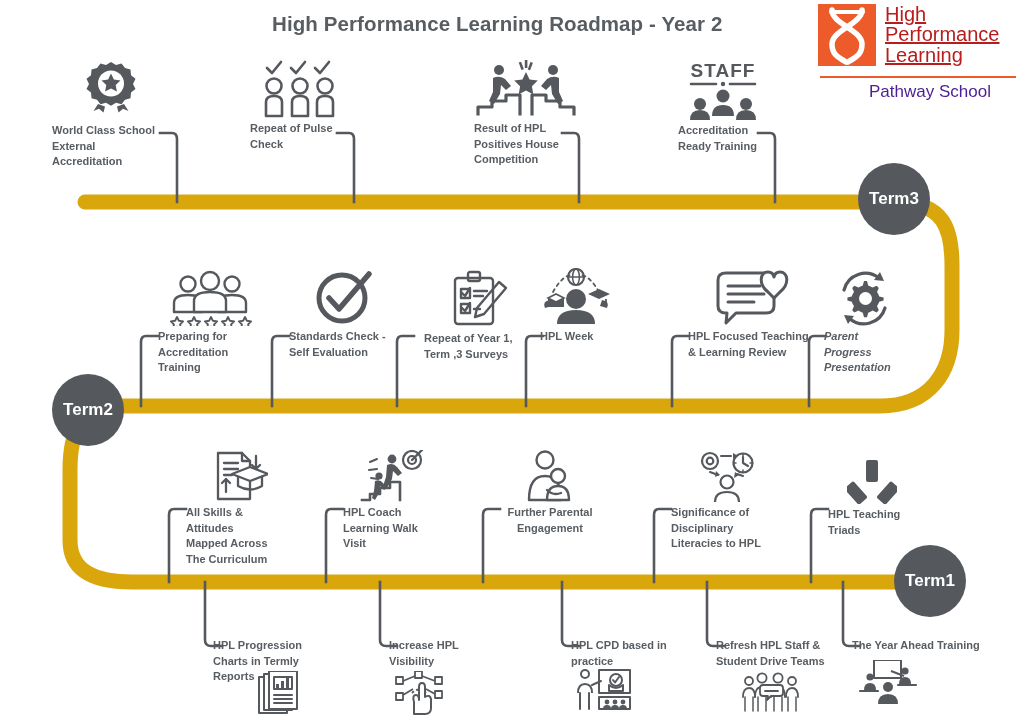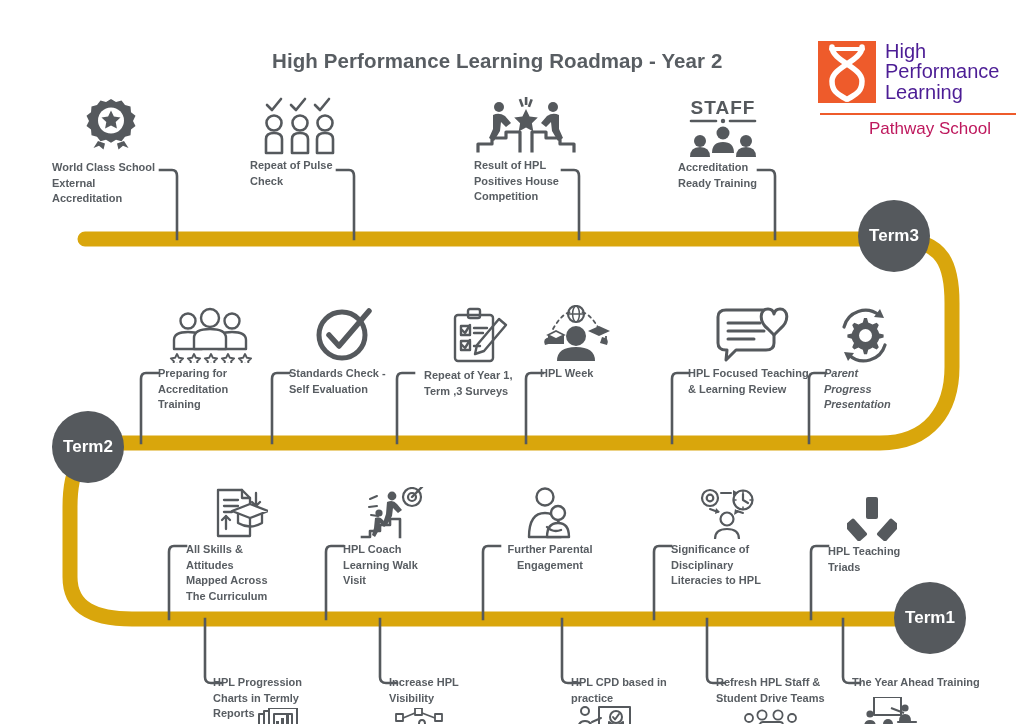--- a/index.html
+++ b/index.html
@@ -3,50 +3,51 @@
 <meta charset="utf-8">
 <style>
   html,body{margin:0;padding:0;}
   body{
     width:1024px;height:724px;
     background:#ffffff;
     font-family:"Liberation Sans", sans-serif;
     overflow:hidden;
     position:relative;
   }
-  #stage{position:absolute;inset:0;width:1024px;height:516px;margin-top:37px;}
+  #stage{position:absolute;inset:0;width:1024px;height:516px;}
 
   .road-svg{position:absolute;left:0;top:0;width:1024px;height:724px;pointer-events:none;}
 
   
   .title{
     position:absolute;
     left:272px;top:12px;
     font-size:20.5px;
     font-weight:bold;
     color:#585d62;
     letter-spacing:.1px;
     white-space:nowrap;
   }
 
   
   .logo{position:absolute;left:815px;top:4px;width:204px;height:100px;}
   .logo-row{display:flex;align-items:flex-start;}
   .logo-mark{width:58px;height:62px;flex:none;margin-left:3px;}
   .logo-words{margin-left:9px;line-height:1.02;}
   .logo-words div{
-    color:#4c1d95;font-size:20px;font-weight:400;
+    color:#b91c1c;font-size:20px;font-weight:400;
     font-family:"Liberation Sans", sans-serif;
+    text-decoration:underline;
   }
   .logo-rule{
     position:absolute;left:5px;top:72px;width:196px;height:2px;background:#ee5b2b;
   }
   .logo-sub{
     position:absolute;left:54px;top:78px;
-    color:#be185d;font-size:17px;
+    color:#4c1d95;font-size:17px;
   }
 
   
   .term{
     position:absolute;
     width:72px;height:72px;border-radius:50%;
     background:#55595d;
     color:#ffffff;
     display:flex;flex-direction:row;
     align-items:center;justify-content:center;

